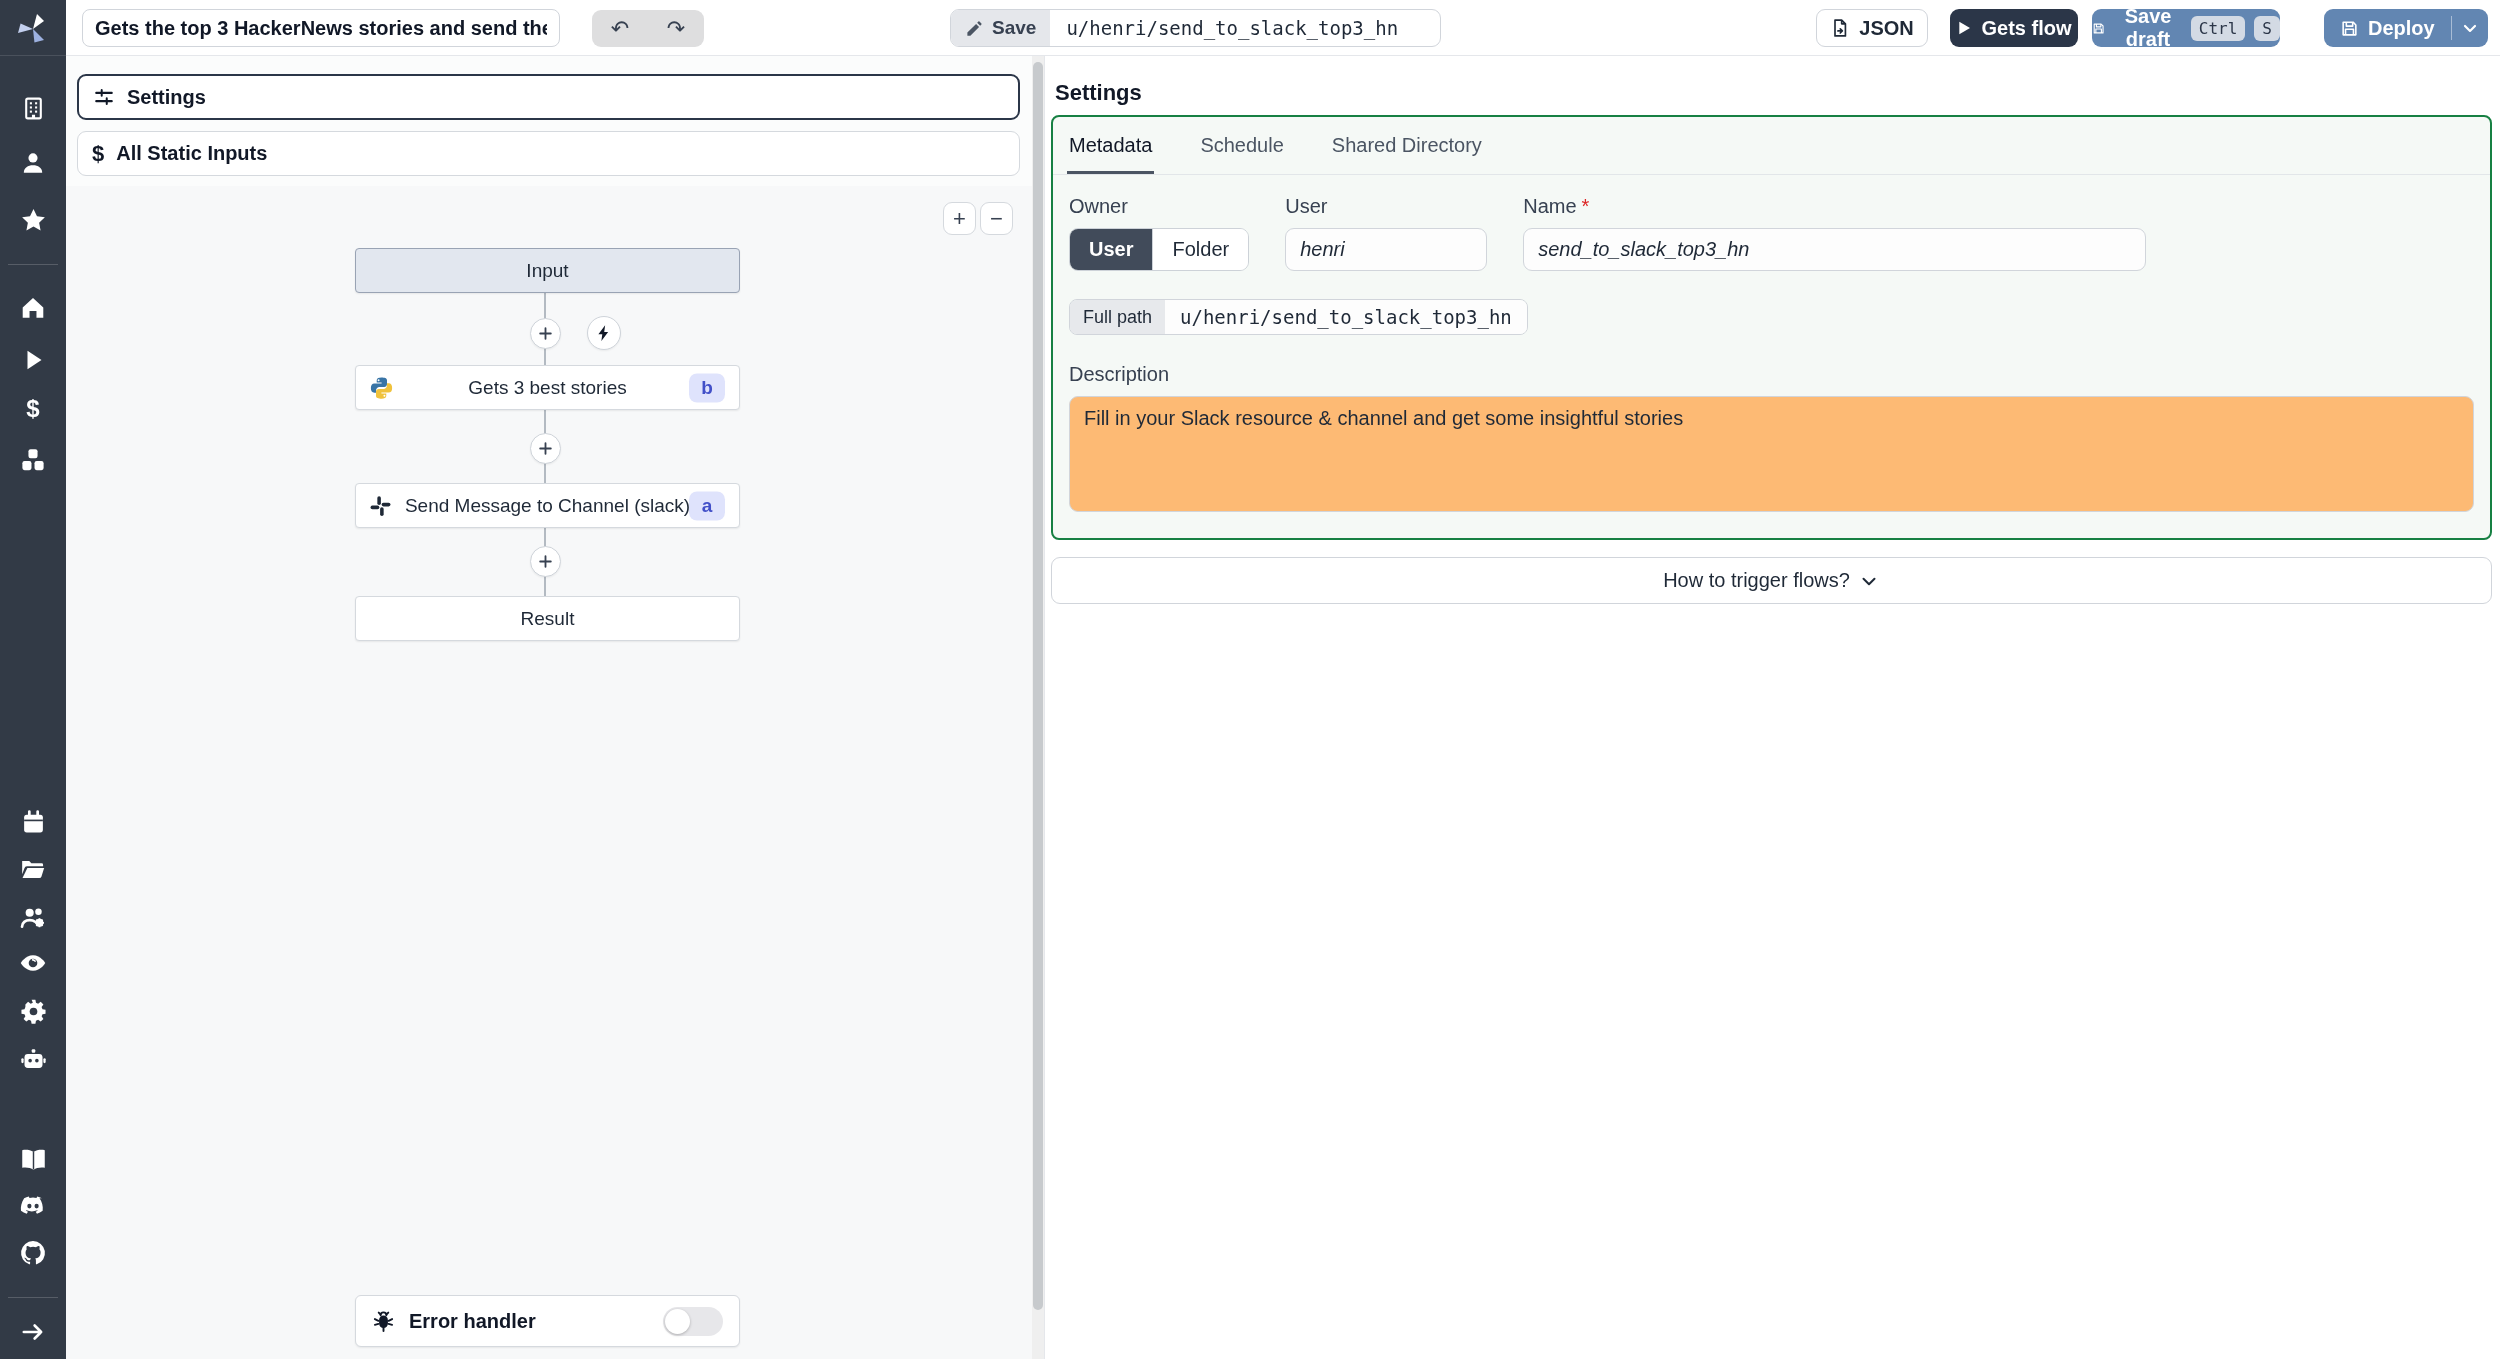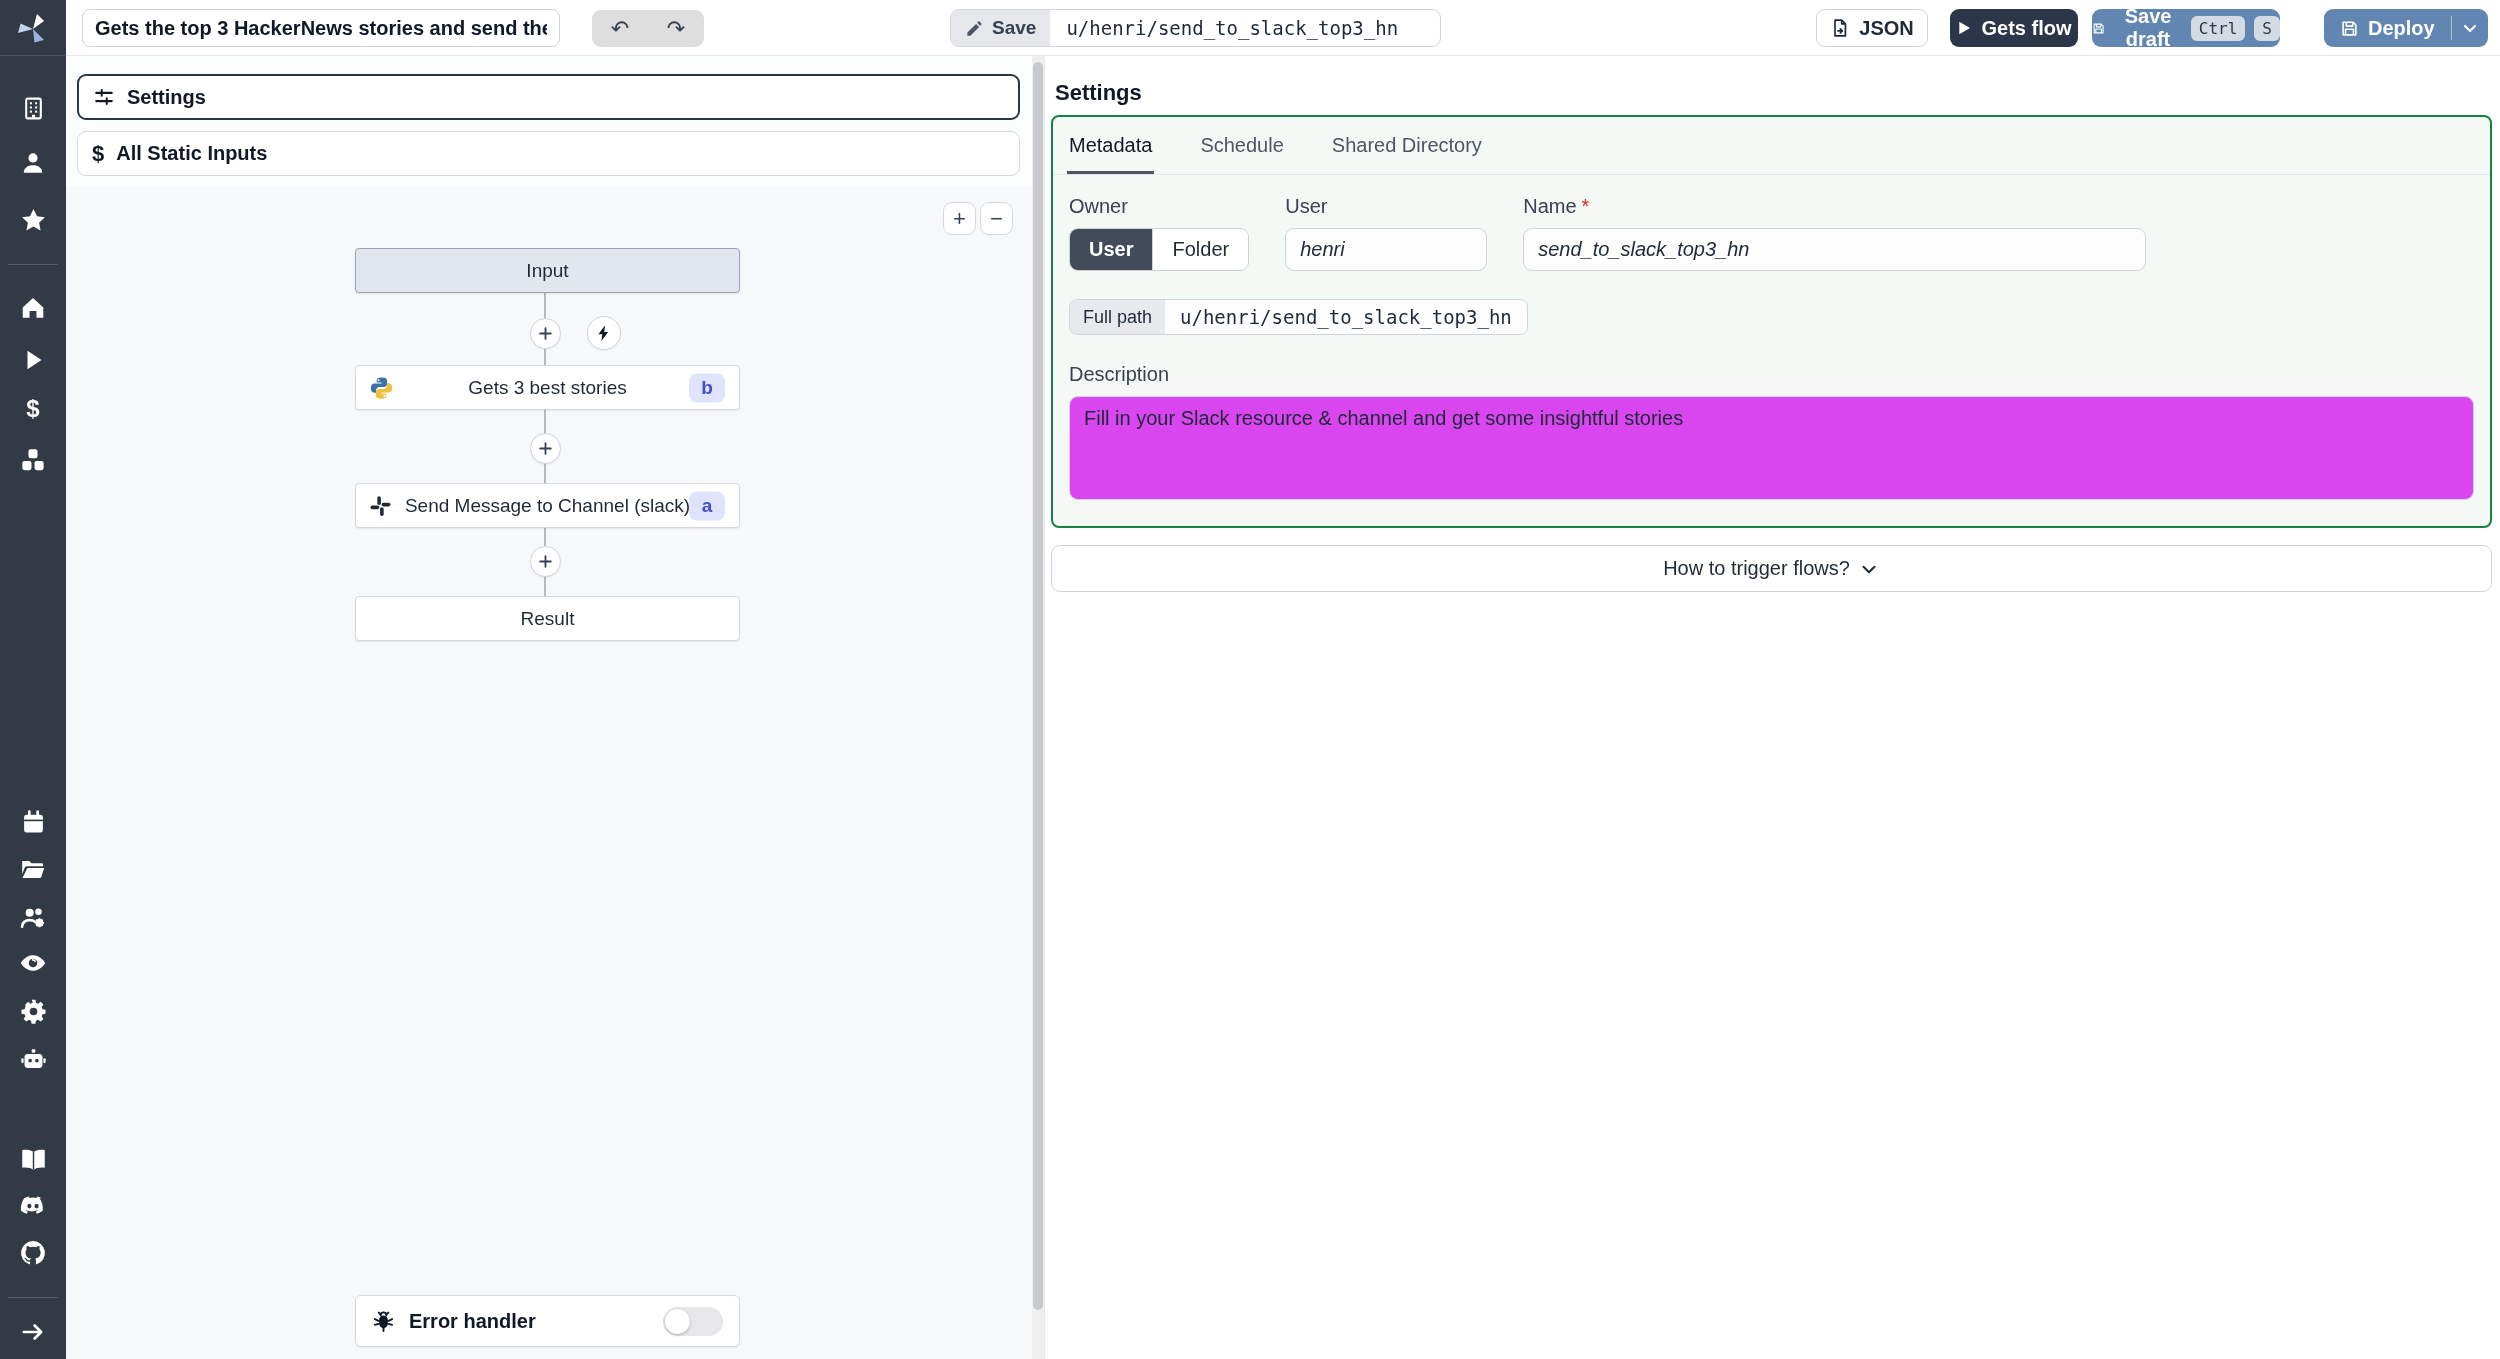--- a/index.html
+++ b/index.html
@@ -68,21 +68,21 @@
   .owner-seg { display:flex; align-items:center; padding:0 19px; font-size:20px; cursor:pointer; }
   .owner-seg.sel { background:#414b5a; color:#fff; font-weight:bold; }
   .owner-seg.unsel { background:#fff; color:#1f2937; border-left:1px solid #cdd2d8; }
   .tinput { height:43px; border:1px solid #d1d5db; border-radius:9px; background:#fdfdfd; padding:0 14px; font-family:"Liberation Sans",sans-serif; font-size:20px; color:#1f2937; outline:none;font-style:italic; }
   .name-req { color:#dc2626; margin-left:5px; }
   .fullpath-chip { margin-top:28px; display:inline-flex; align-items:stretch; height:36px; border:1px solid #d1d5db; border-radius:8px; overflow:hidden; cursor:pointer; }
   .fullpath-chip .fp-label { display:flex; align-items:center; background:#e7e9ec; padding:0 13px; font-size:18px; font-weight:500; color:#1f2937; }
   .fullpath-chip .fp-value { display:flex; align-items:center; background:#fdfdfd; padding:0 15px; font-family:"DejaVu Sans Mono",monospace; font-size:19px; color:#1f2937; }
   .sec { margin-top:28px; }
   .full-input { width:100%; }
-  .tarea { width:100%; height:104px; border:1px solid #d1d5db; border-radius:9px; background:#d946ef; padding:10px 14px; font-family:"Liberation Sans",sans-serif; font-size:20px; color:#1f2937; resize:none; outline:none; }
+  .tarea { width:100%; height:116px; border:1px solid #d1d5db; border-radius:9px; background:#fdba74; padding:10px 14px; font-family:"Liberation Sans",sans-serif; font-size:20px; color:#1f2937; resize:none; outline:none; }
   .trigger-btn { margin-top:17px; width:100%; height:47px; background:#fff; border:1px solid #d1d5db; border-radius:9px; display:flex; align-items:center; justify-content:center; gap:8px; font-size:20px; font-weight:500; color:#1f2937; cursor:pointer; }
 
   svg { display:block; }
 </style>
 </head>
 <body>
 
 <div class="page">
 
   <nav class="sidebar">

